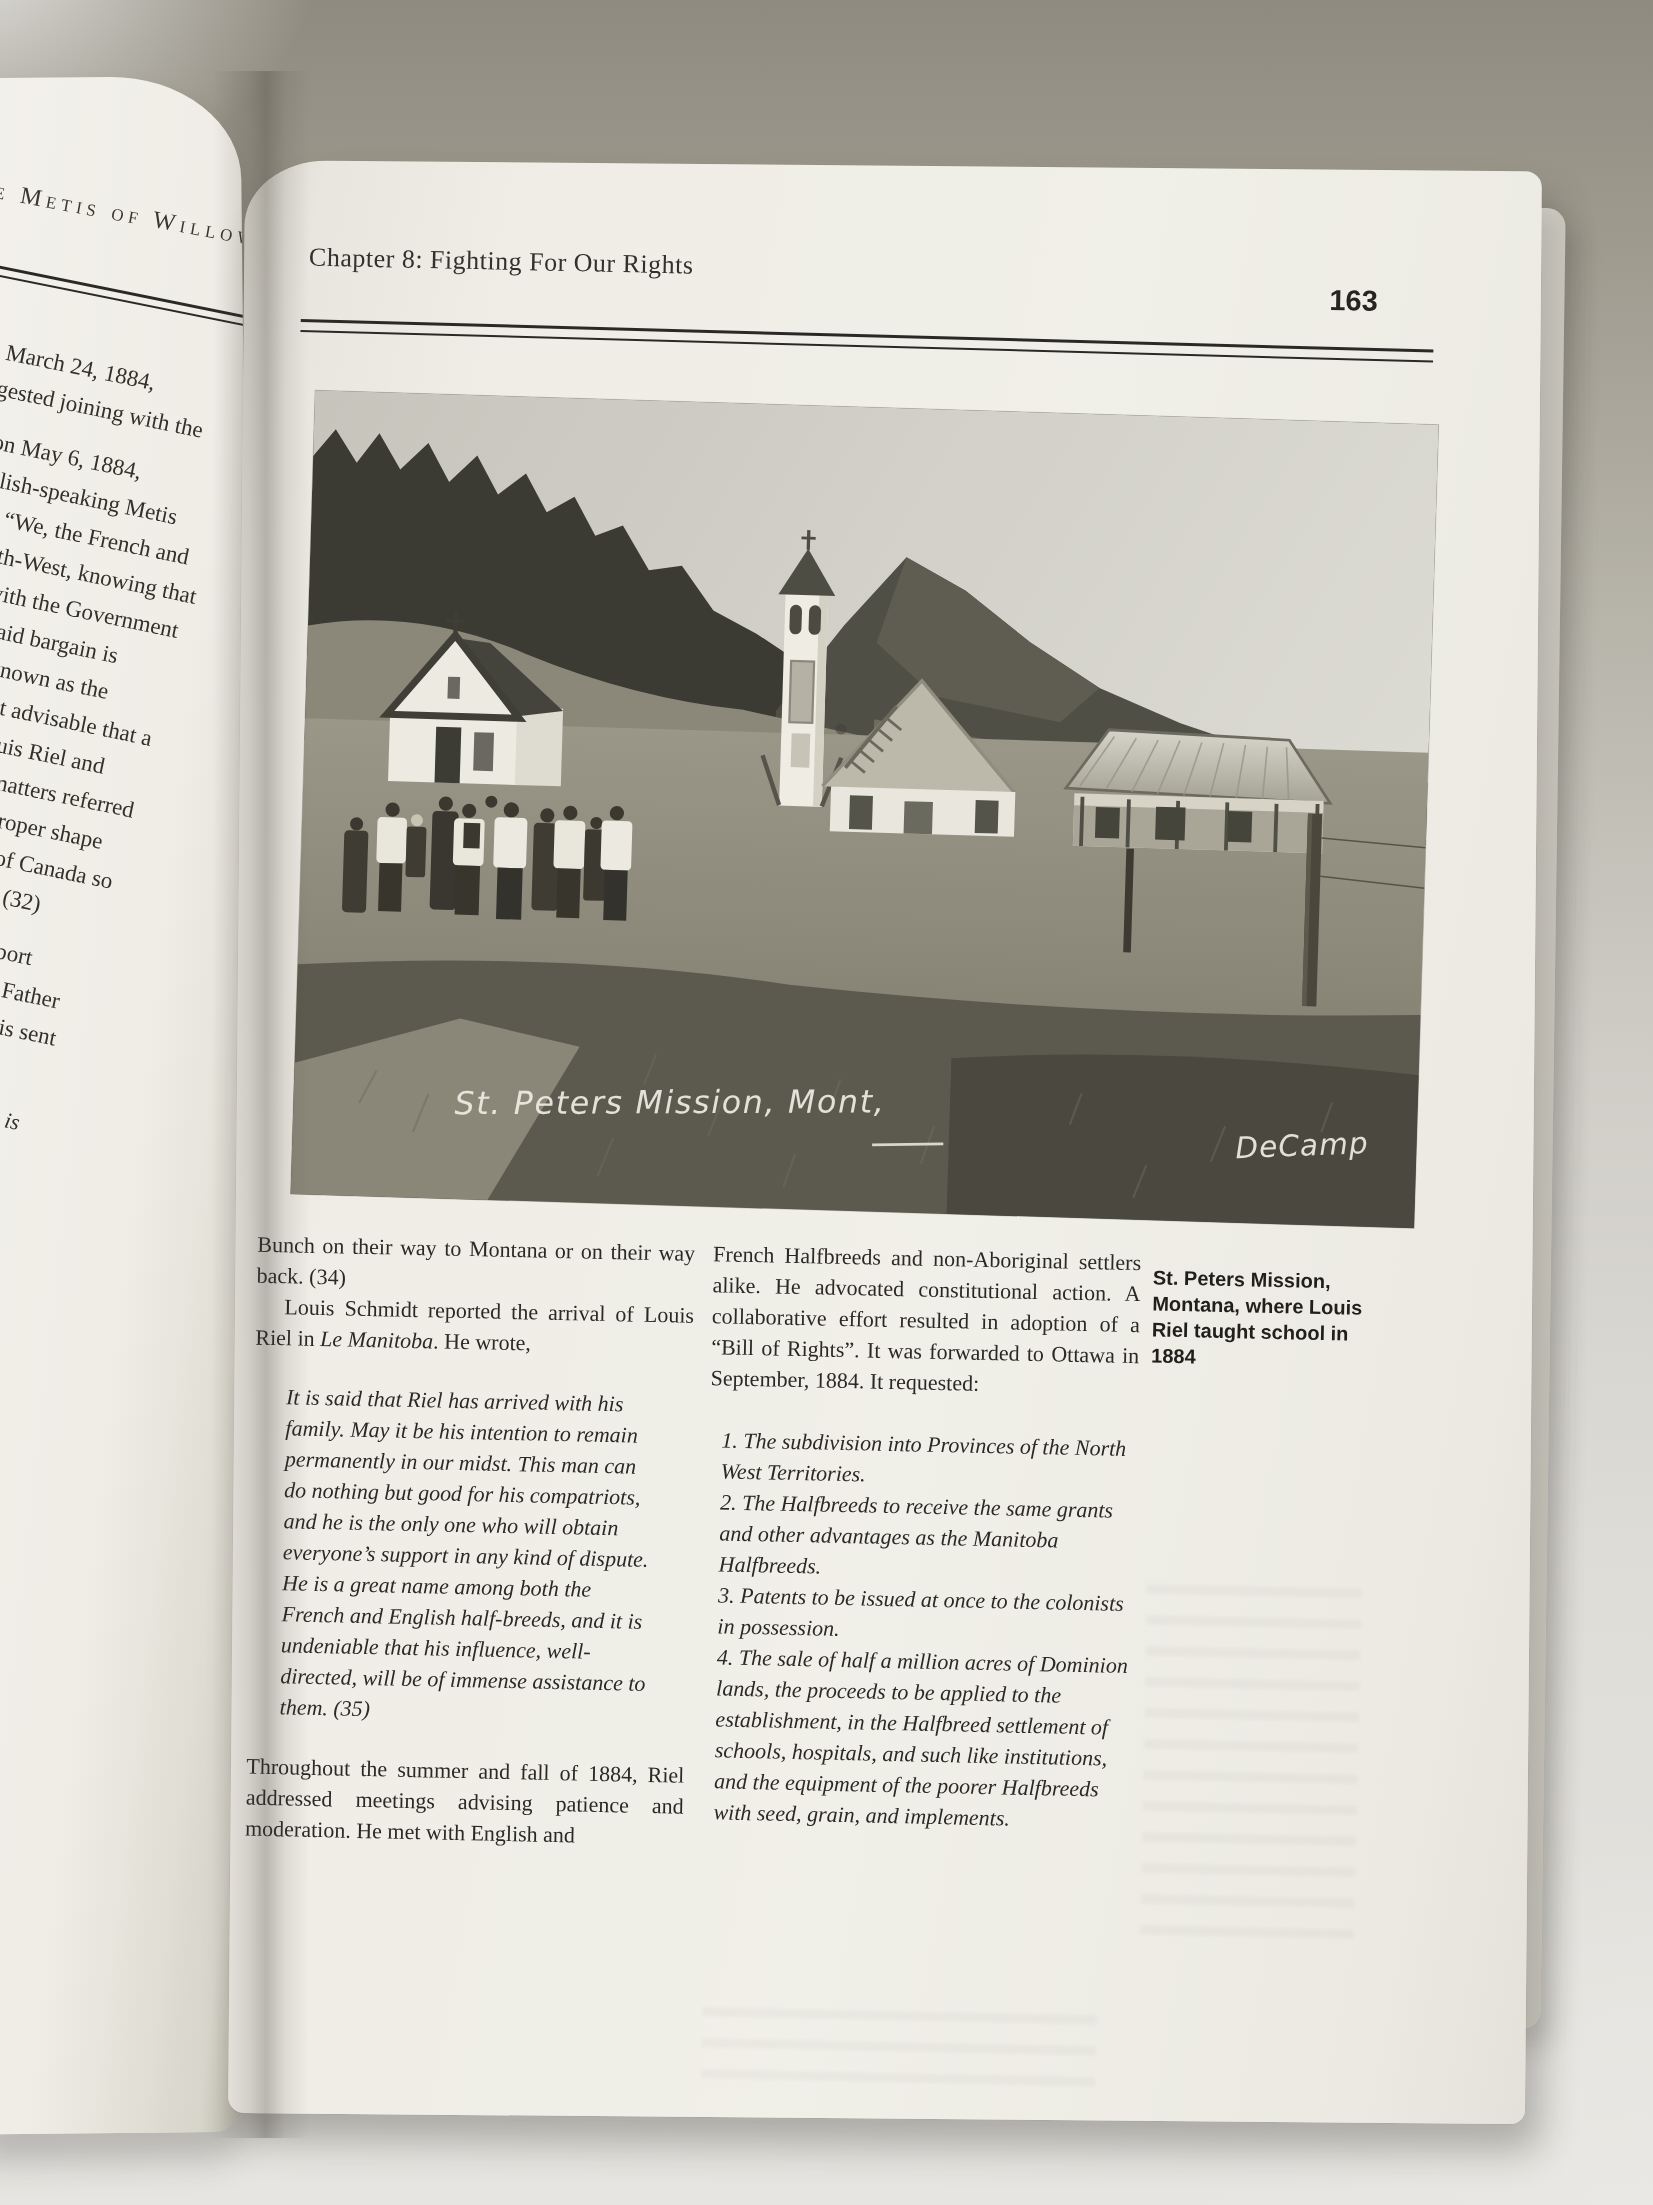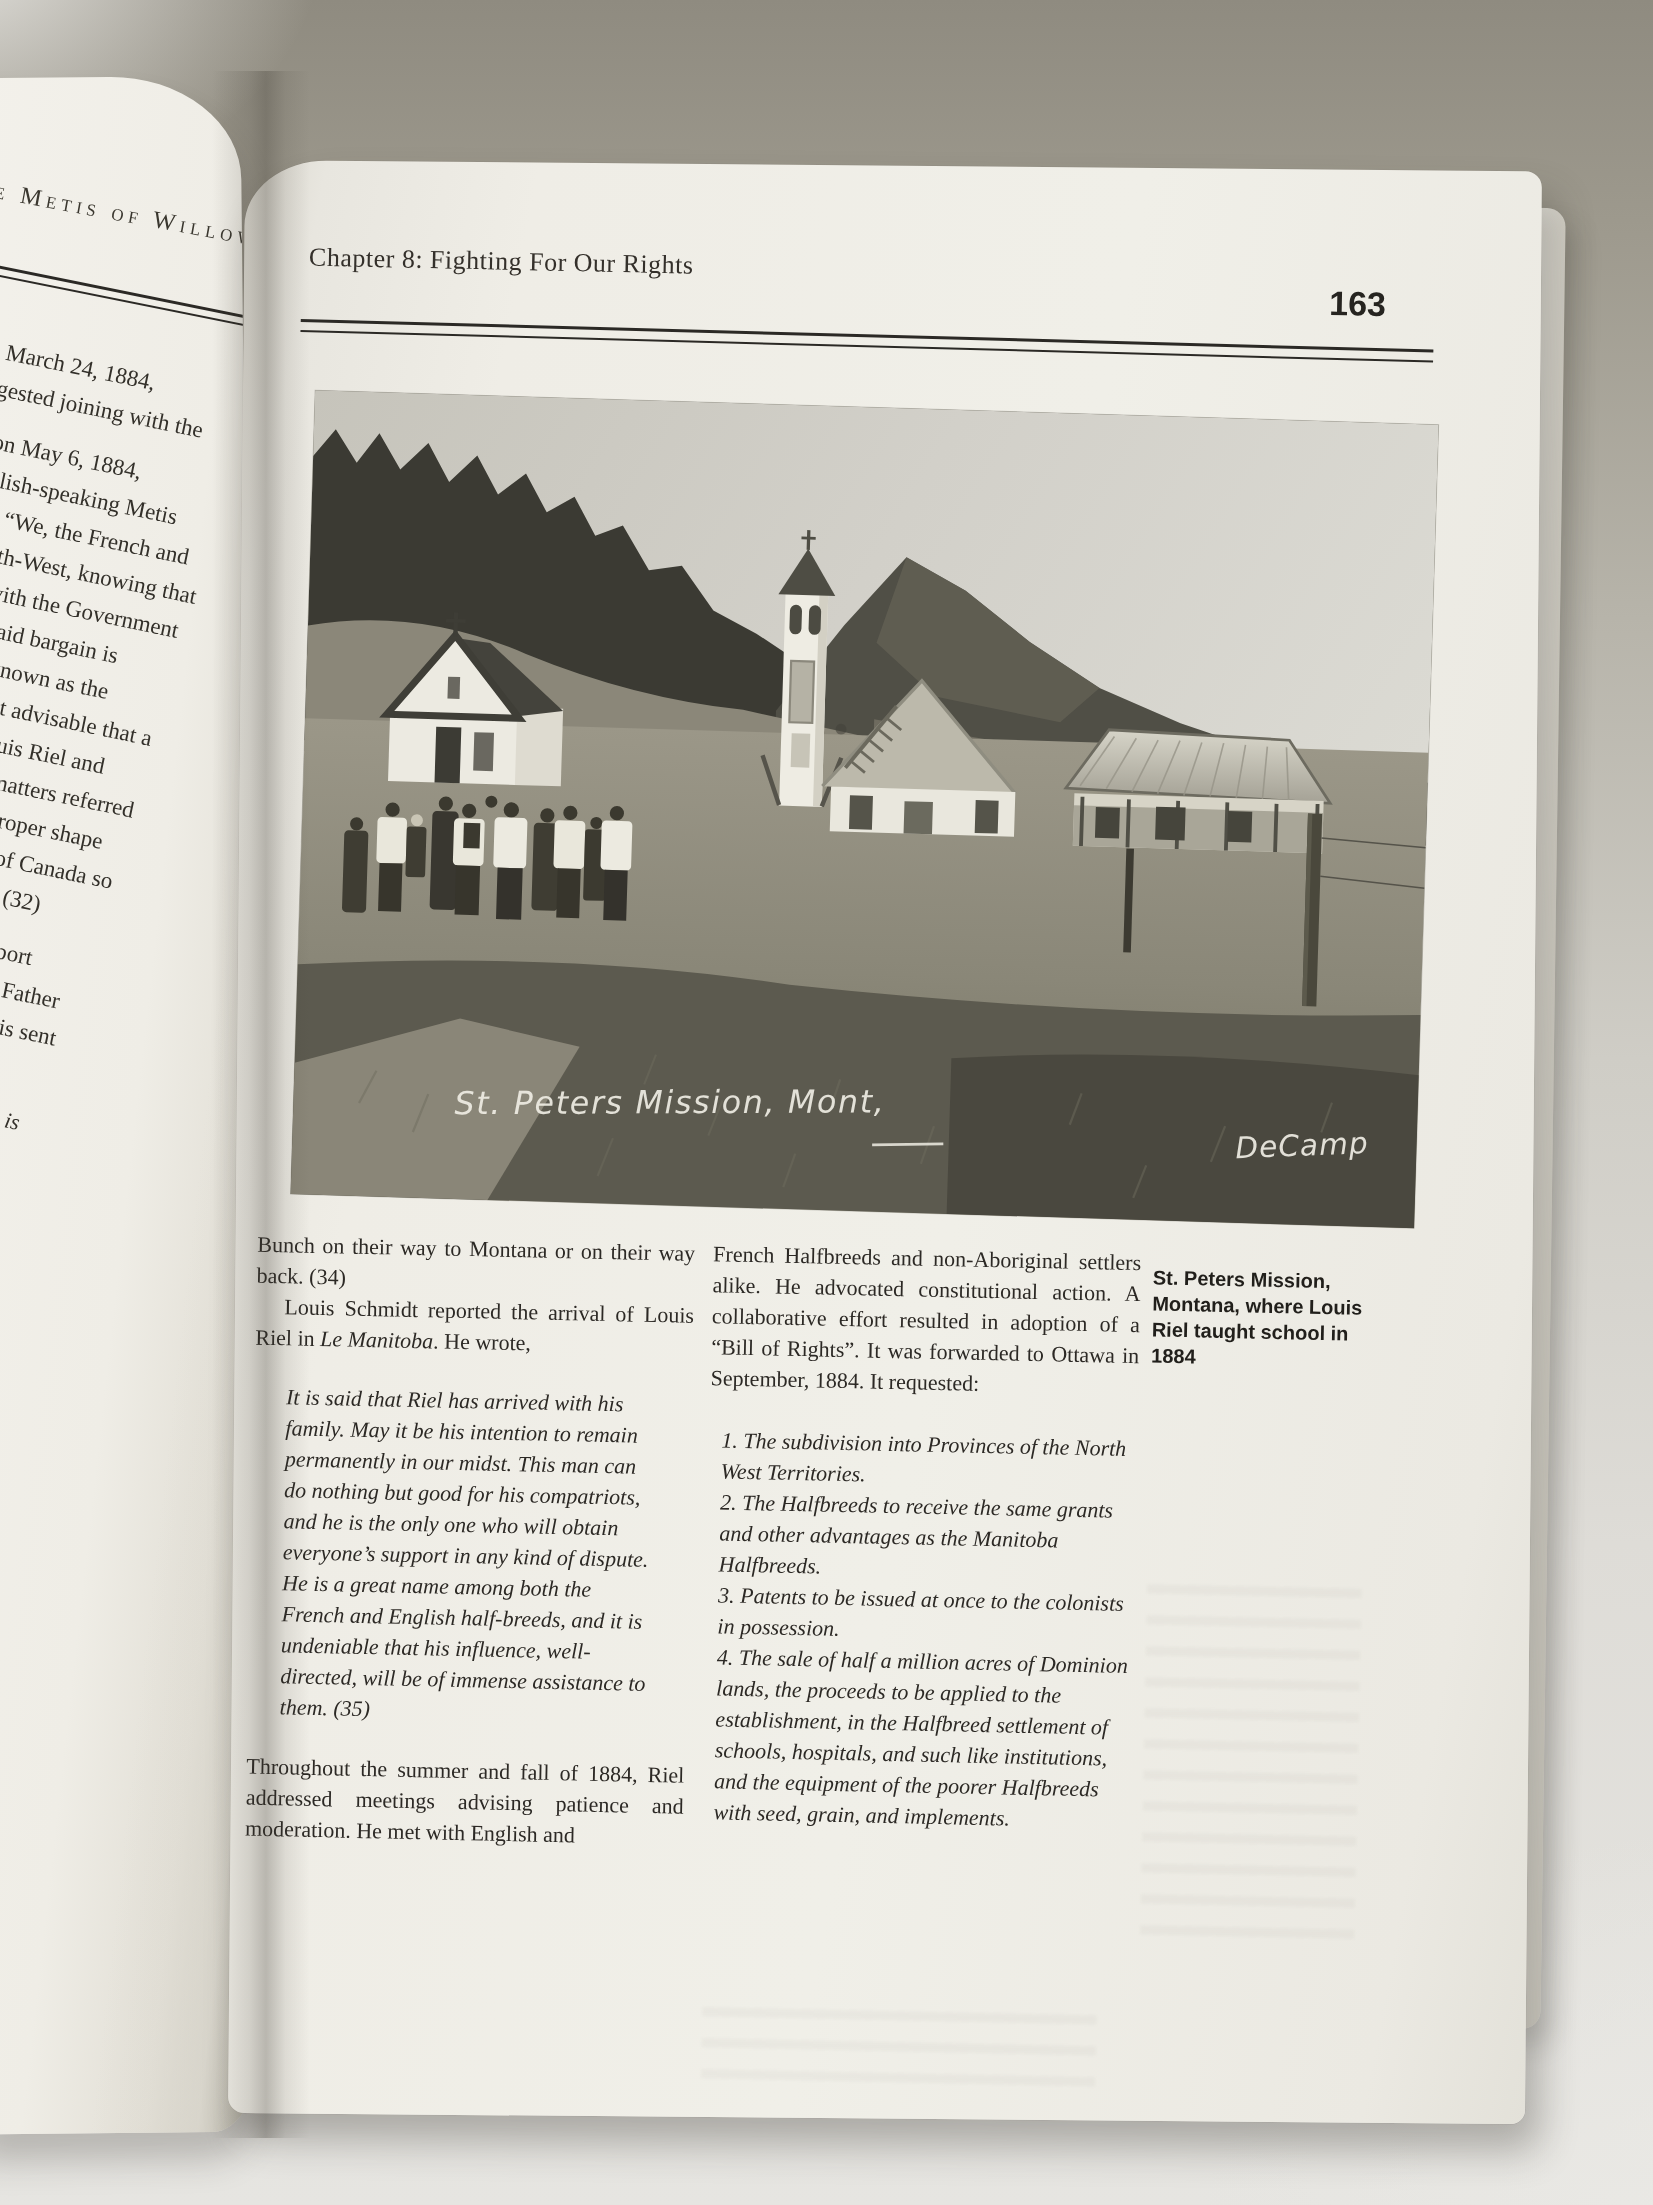--- a/index.html
+++ b/index.html
@@ -61,21 +61,21 @@
     position:absolute;left:65px;top:82px;
     font-size:26px;color:#34302b;letter-spacing:0.5px;white-space:nowrap;
   }
   .header-rule{
     position:absolute;left:58px;top:162px;width:1133px;height:8.2px;
     border-top:3.3px solid #2b2925;border-bottom:2.2px solid #2b2925;
     transform:rotate(0.35deg);
   }
   .page-number{
     position:absolute;left:1086px;top:102px;
-    font-family:"Liberation Sans", sans-serif;font-weight:bold;font-size:34px;color:#262420;
+    font-family:"Liberation Sans", sans-serif;font-weight:bold;font-size:29px;color:#262420;
   }
   .photo{
     position:absolute;left:70px;top:235px;width:1124px;height:804px;
     transform:rotate(0.55deg);overflow:hidden;background:#8a887c;
     box-shadow:0 0 0 0.5px rgba(70,66,58,.25);
   }
   .photo svg{display:block;width:100%;height:100%;}
   .col{position:absolute;}
   .col1{left:34px;top:1069px;width:438px;}
   .col2{left:490px;top:1069px;width:428px;}

